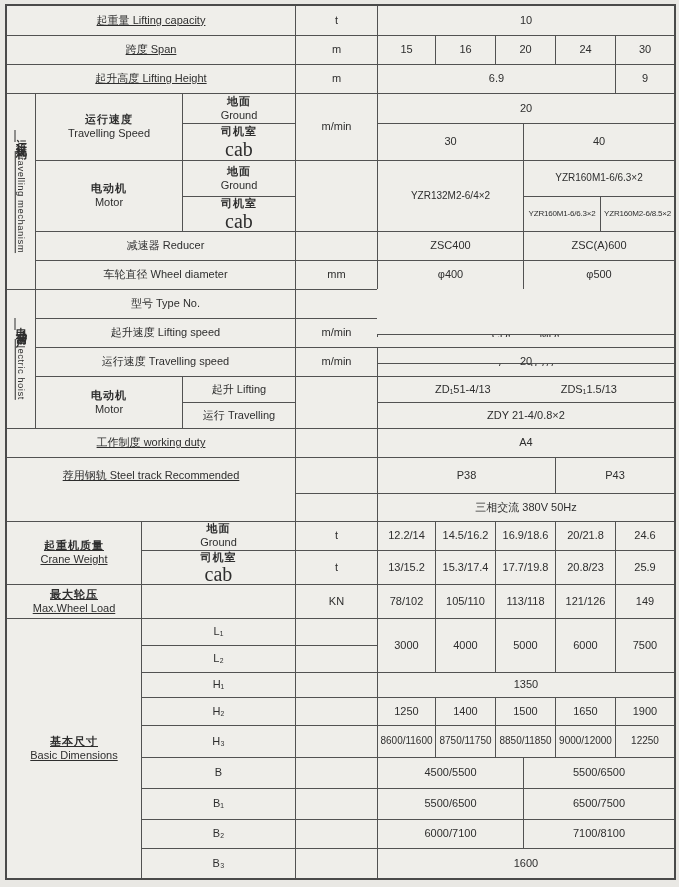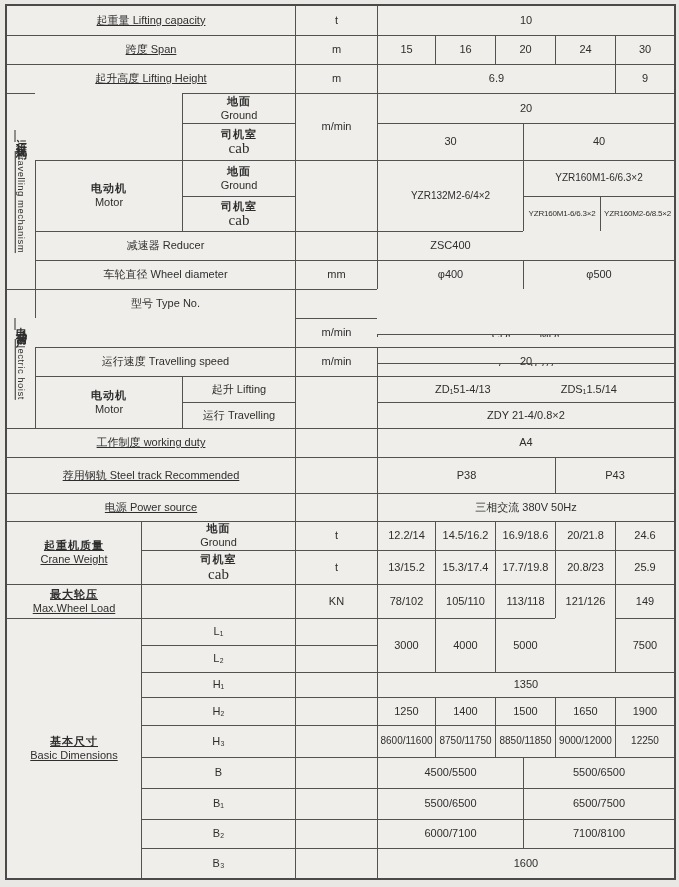--- a/index.html
+++ b/index.html
@@ -26,21 +26,21 @@
     align-items:center;justify-content:center;
     text-align:center;
     font-size:11px;line-height:1.25;
     overflow:hidden;
     padding:1px;box-sizing:border-box;
   }
   .nl{border-left:none;text-decoration:underline;}
   .nt{border-top:none;}
   .zh{font-weight:700;letter-spacing:1px;}
   .en{font-weight:400;}
-  .cabtxt{font-family:"Liberation Serif","DejaVu Serif",serif;font-size:15px;line-height:1;}
+  .cabtxt{font-family:"Liberation Serif","DejaVu Serif",serif;font-size:20px;line-height:1;}
   .sm{font-size:8px;letter-spacing:-0.2px;}
   .md{font-size:10px;}
   .pair{flex-direction:row;gap:28px;margin-top:45px;}
   .pairwide{flex-direction:row;gap:70px;}
   .vlab{gap:9px;}
   .vzh{writing-mode:vertical-rl;text-orientation:upright;font-weight:700;font-size:11px;letter-spacing:3px;line-height:1;}
   .ven{writing-mode:vertical-rl;font-size:9.5px;letter-spacing:0.5px;line-height:1;}
 </style>
 </head>
 <body>
@@ -68,20 +68,24 @@
     </div>
   <div class="c" style="grid-area:3/5/4/6">m</div>
   <div class="c" style="grid-area:3/6/4/12">6.9</div>
   <div class="c" style="grid-area:3/12/4/13">9</div>
 
   <div class="c nl vlab" style="grid-area:4/1/10/2">
     <span class="vzh">运行机构</span>
     <span class="ven">Travelling mechanism</span>
   </div>
 
+  <div class="c" style="grid-area:4/2/6/4">
+    <span class="zh">运行速度</span>
+    <span class="en">Travelling Speed</span>
+  </div>
   <div class="c" style="grid-area:4/4/5/5">
     <span class="zh">地面</span>
     <span class="en">Ground</span>
   </div>
   <div class="c" style="grid-area:4/5/6/6">m/min</div>
   <div class="c" style="grid-area:4/6/5/13">20</div>
   <div class="c" style="grid-area:5/4/6/5">
     <span class="zh">司机室</span>
     <span class="cabtxt">cab</span>
   </div>
@@ -104,20 +108,21 @@
     <span class="cabtxt">cab</span>
   </div>
   <div class="c sm" style="grid-area:7/9/8/11">YZR160M1-6/6.3×2</div>
   <div class="c sm" style="grid-area:7/11/8/13">YZR160M2-6/8.5×2</div>
 
   <div class="c" style="grid-area:8/2/9/5">
       <span>减速器 Reducer</span>
     </div>
   <div class="c" style="grid-area:8/5/9/6"></div>
   <div class="c" style="grid-area:8/6/9/9">ZSC400</div>
+  <div class="c" style="grid-area:8/9/9/13">ZSC(A)600</div>
 
   <div class="c" style="grid-area:9/2/10/5">
       <span>车轮直径 Wheel diameter</span>
     </div>
   <div class="c" style="grid-area:9/5/10/6">mm</div>
   <div class="c" style="grid-area:9/6/10/9">φ400</div>
   <div class="c" style="grid-area:9/9/10/13">φ500</div>
 
   <div class="c nl vlab" style="grid-area:10/1/15/2">
     <span class="vzh">电动葫芦</span>
@@ -126,20 +131,23 @@
 
   <div class="c" style="grid-area:10/2/11/5">
       <span>型号 Type No.</span>
     </div>
   <div class="c" style="grid-area:10/5/11/6"></div>
   <div class="c pair" style="grid-area:10/6/11/13">
     <span>CD₁</span>
     <span>MD₁</span>
   </div>
 
+  <div class="c" style="grid-area:11/2/12/5">
+      <span>起升速度 Lifting speed</span>
+    </div>
   <div class="c" style="grid-area:11/5/12/6">m/min</div>
   <div class="c pair" style="grid-area:11/6/12/13">
     <span>7</span>
     <span>0.7/7</span>
   </div>
 
   <div class="c" style="grid-area:12/2/13/5">
       <span>运行速度 Travelling speed</span>
     </div>
   <div class="c" style="grid-area:12/5/13/6">m/min</div>
@@ -148,43 +156,40 @@
   <div class="c" style="grid-area:13/2/15/4">
     <span class="zh">电动机</span>
     <span class="en">Motor</span>
   </div>
   <div class="c" style="grid-area:13/4/14/5">
       <span>起升 Lifting</span>
     </div>
   <div class="c" style="grid-area:13/5/15/6"></div>
   <div class="c pairwide" style="grid-area:13/6/14/13">
     <span>ZD₁51-4/13</span>
-    <span>ZDS₁1.5/14</span>
+    <span>ZDS₁1.5/13</span>
   </div>
   <div class="c" style="grid-area:14/4/15/5">
       <span>运行 Travelling</span>
     </div>
   <div class="c" style="grid-area:14/6/15/13">ZDY 21-4/0.8×2</div>
 
   <div class="c nl" style="grid-area:15/1/16/5">
       <span>工作制度 working duty</span>
     </div>
   <div class="c" style="grid-area:15/5/16/6"></div>
   <div class="c" style="grid-area:15/6/16/13">A4</div>
 
   <div class="c nl" style="grid-area:16/1/17/5">
       <span>荐用钢轨 Steel track Recommended</span>
     </div>
   <div class="c" style="grid-area:16/5/17/6"></div>
   <div class="c" style="grid-area:16/6/17/10">P38</div>
   <div class="c" style="grid-area:16/10/17/13">P43</div>
 
-  <div class="c nl" style="grid-area:17/1/18/5">
-      <span>电源 Power source</span>
-    </div>
   <div class="c" style="grid-area:17/5/18/6"></div>
   <div class="c" style="grid-area:17/6/18/13">三相交流  380V  50Hz</div>
 
   <div class="c nl" style="grid-area:18/1/20/3">
     <span class="zh">起重机质量</span>
     <span class="en">Crane Weight</span>
   </div>
   <div class="c" style="grid-area:18/3/19/5">
     <span class="zh">地面</span>
     <span class="en">Ground</span>
@@ -220,20 +225,21 @@
 
   <div class="c nl" style="grid-area:21/1/30/3">
     <span class="zh">基本尺寸</span>
     <span class="en">Basic Dimensions</span>
   </div>
   <div class="c" style="grid-area:21/3/22/5">L₁</div>
   <div class="c" style="grid-area:21/5/22/6"></div>
   <div class="c" style="grid-area:21/6/23/7">3000</div>
   <div class="c" style="grid-area:21/7/23/8">4000</div>
   <div class="c" style="grid-area:21/8/23/10">5000</div>
+  <div class="c" style="grid-area:21/10/23/12">6000</div>
   <div class="c" style="grid-area:21/12/23/13">7500</div>
   <div class="c" style="grid-area:22/3/23/5">L₂</div>
   <div class="c" style="grid-area:22/5/23/6"></div>
 
   <div class="c" style="grid-area:23/3/24/5">H₁</div>
   <div class="c" style="grid-area:23/5/24/6"></div>
   <div class="c" style="grid-area:23/6/24/13">1350</div>
 
   <div class="c" style="grid-area:24/3/25/5">H₂</div>
   <div class="c" style="grid-area:24/5/25/6"></div>

